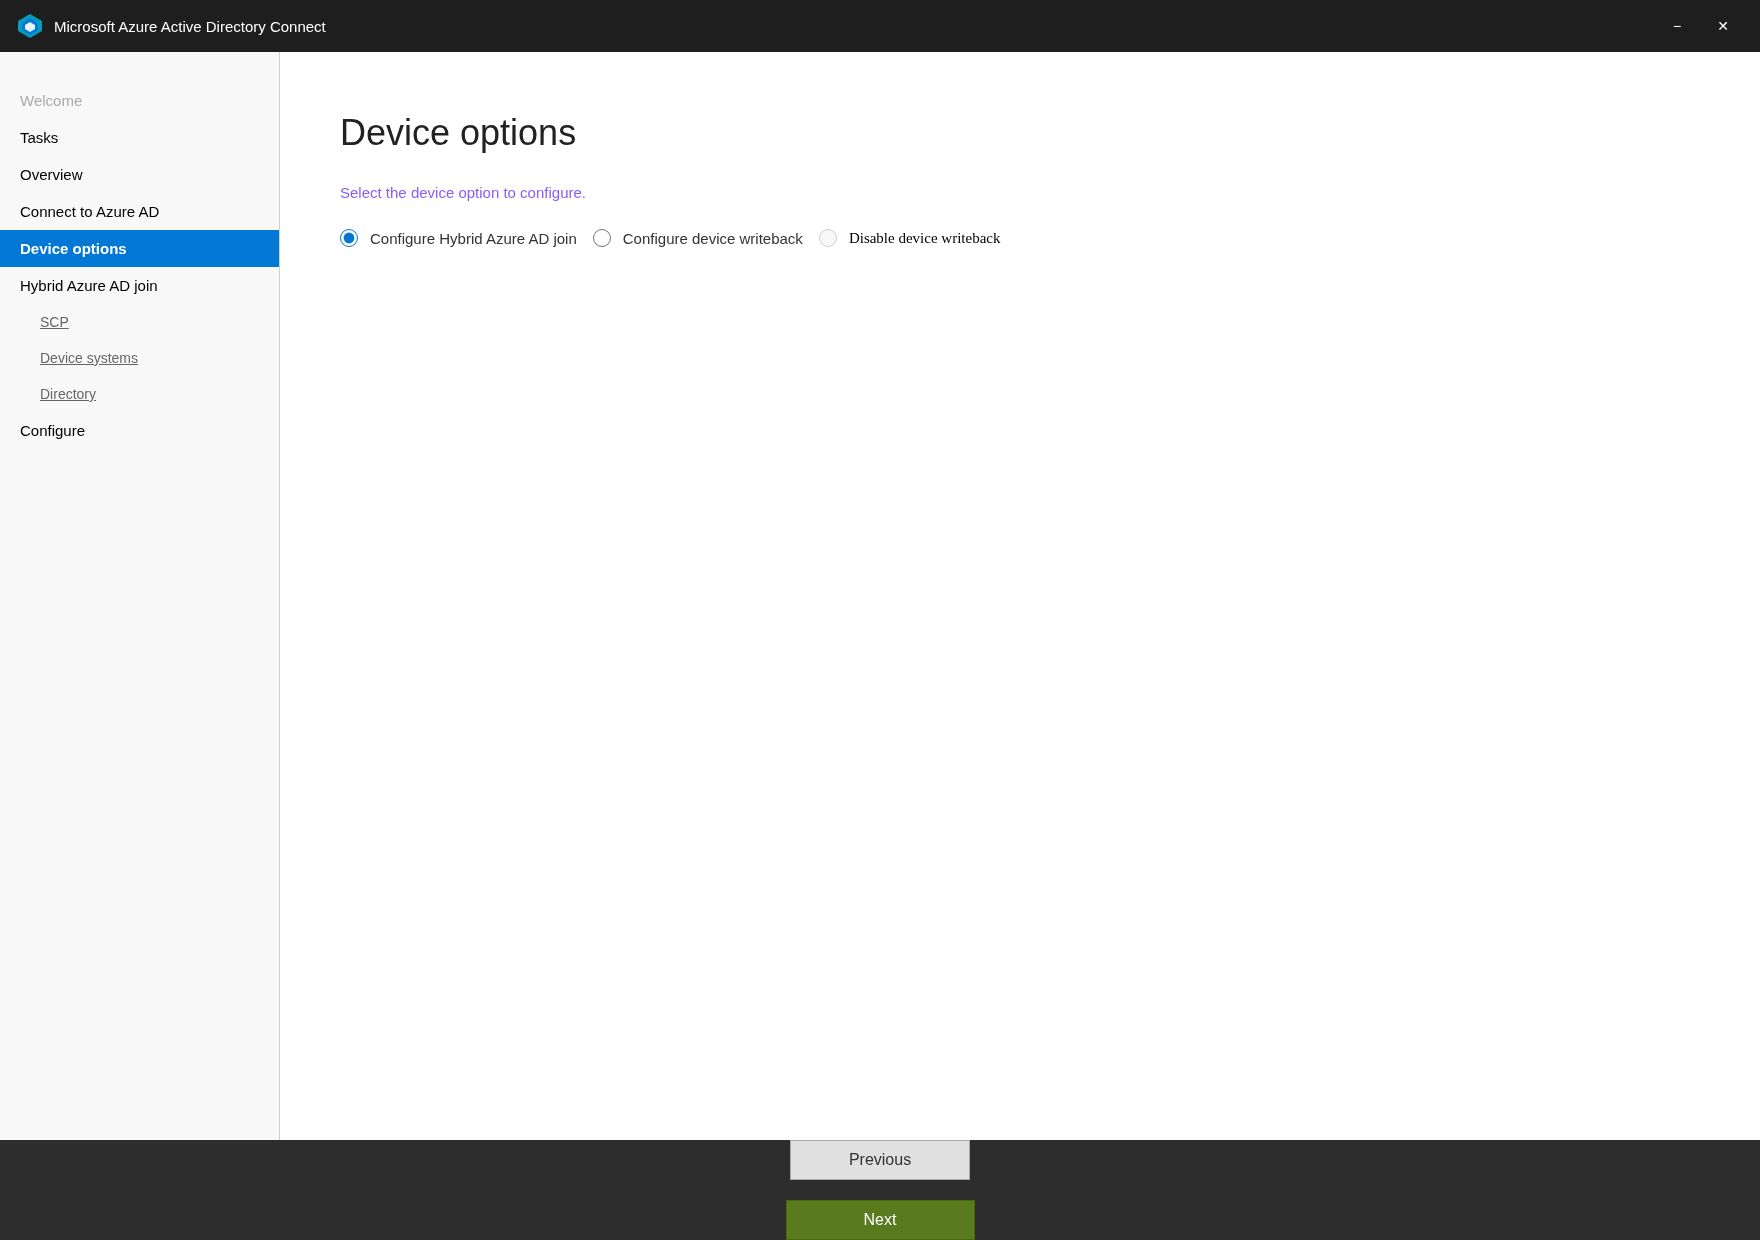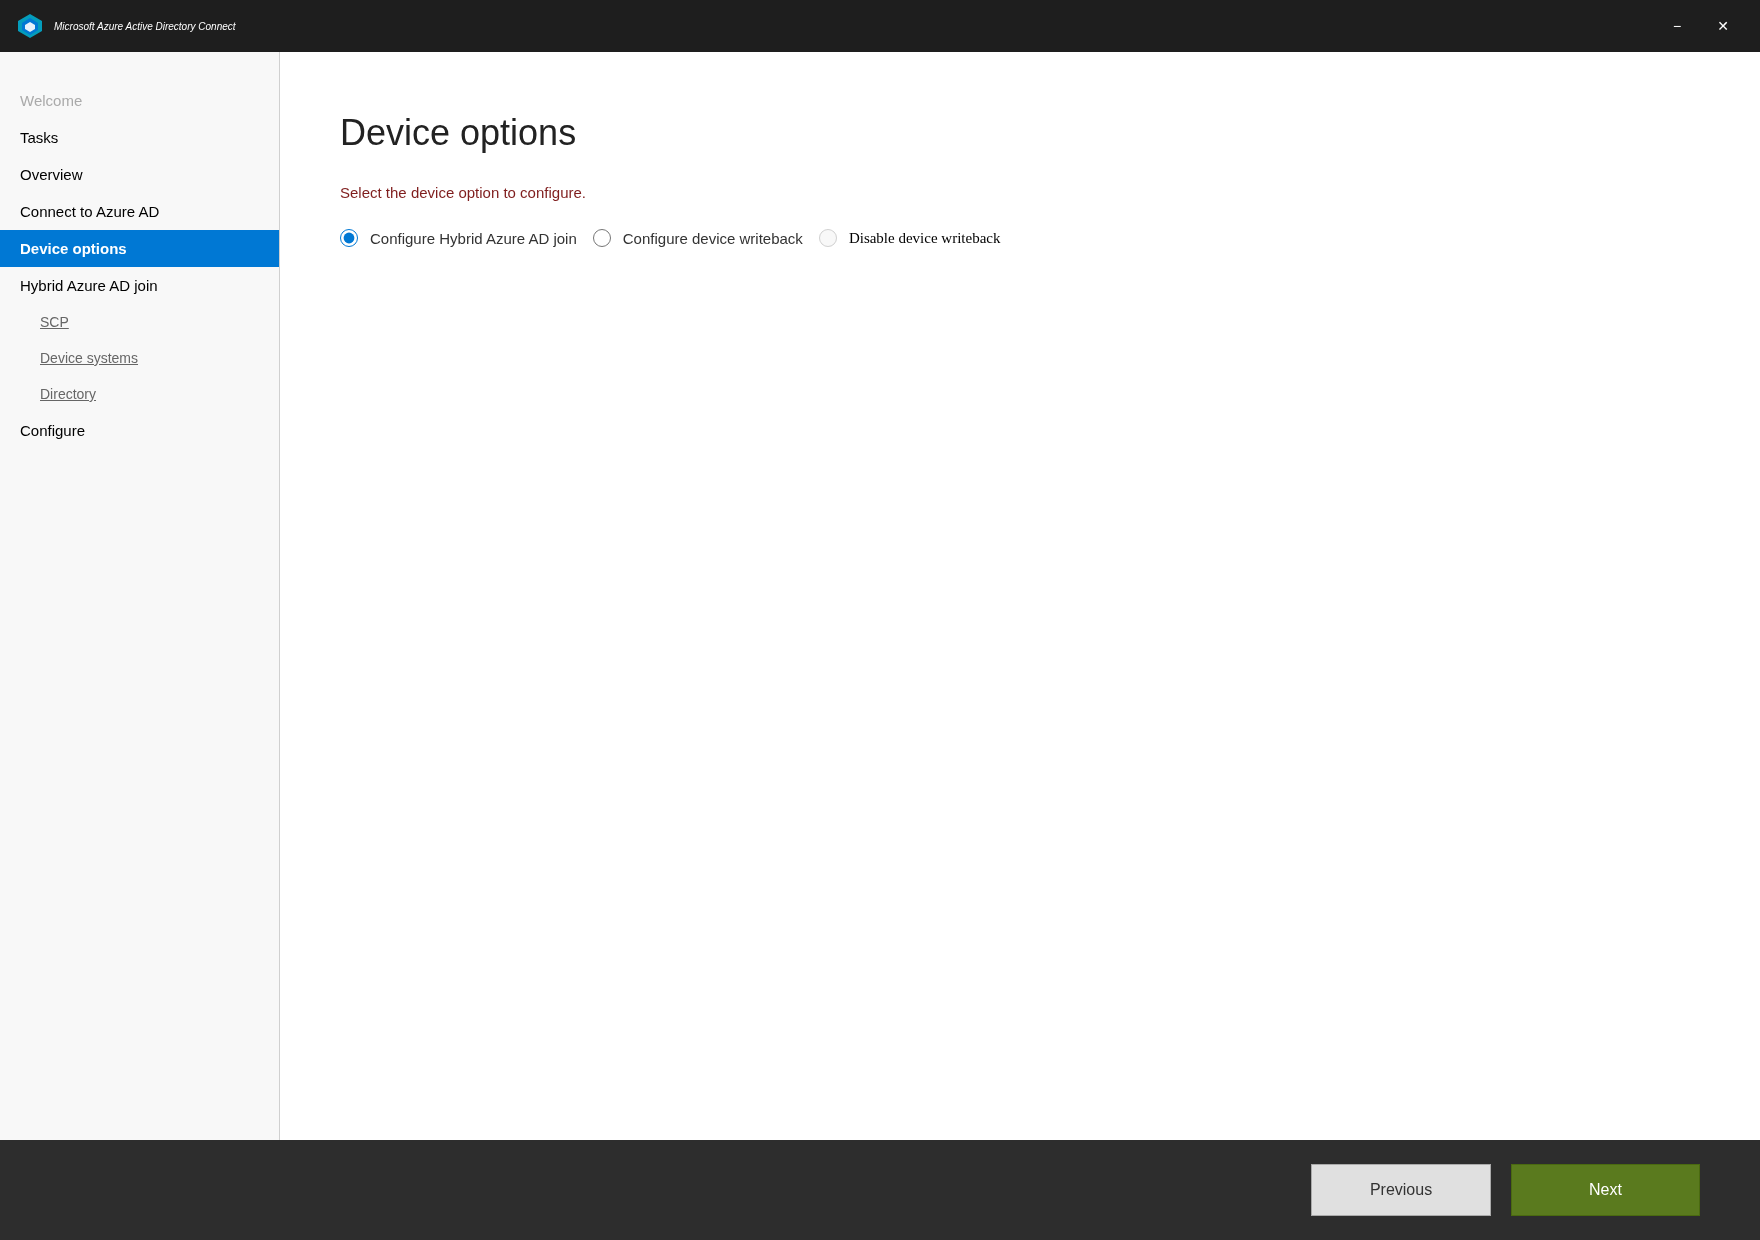--- a/index.html
+++ b/index.html
@@ -31,24 +31,23 @@
 
     .title-bar-icon {
       width: 28px;
       height: 28px;
       margin-right: 10px;
       flex-shrink: 0;
     }
 
     .title-bar-title {
       color: #ffffff;
-      font-size: 10px;
+      font-size: 15px;
       font-weight: 400;
       flex: 1;
-      font-style: italic;
     }
 
     .title-bar-controls {
       display: flex;
       gap: 4px;
     }
 
     .title-bar-btn {
       width: 42px;
       height: 32px;
@@ -114,21 +113,21 @@
 
     .page-title {
       font-size: 36px;
       font-weight: 300;
       color: #222222;
       margin-bottom: 30px;
     }
 
     .page-subtitle {
       font-size: 15px;
-      color: #7f1d1d;
+      color: #8b5cf6;
       margin-bottom: 28px;
     }
 
     .radio-group {
       display: flex;
       gap: 16px;
     }
 
     .radio-item {
       display: flex;
@@ -158,20 +157,21 @@
     
     .footer {
       height: 100px;
       background: #2d2d2d;
       display: flex;
       align-items: center;
       justify-content: flex-end;
       padding: 0 60px;
       gap: 20px;
       flex-shrink: 0;
+      flex-direction: column;
     }
 
     .btn-previous {
       width: 180px;
       height: 52px;
       background: #e0e0e0;
       border: 1px solid #aaaaaa;
       color: #333333;
       font-size: 16px;
       cursor: pointer;

